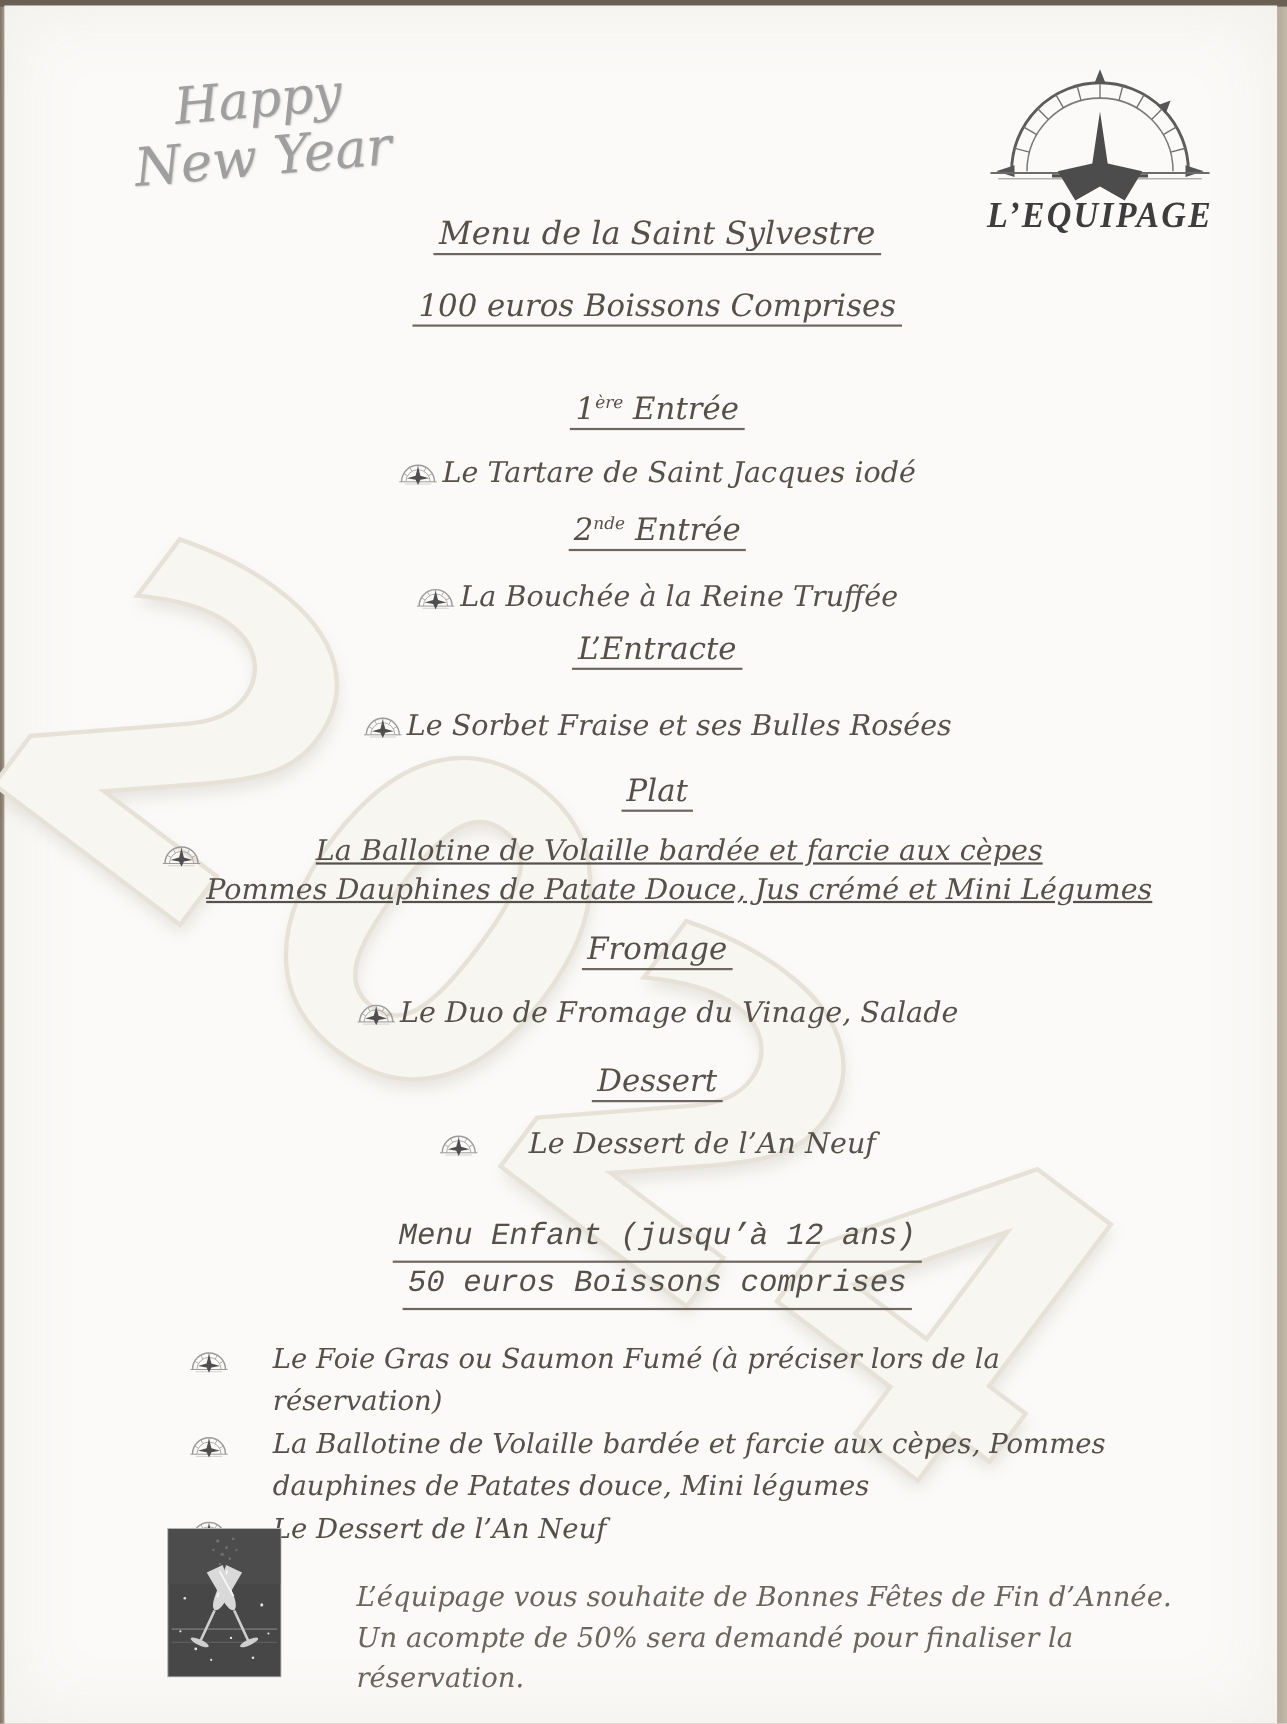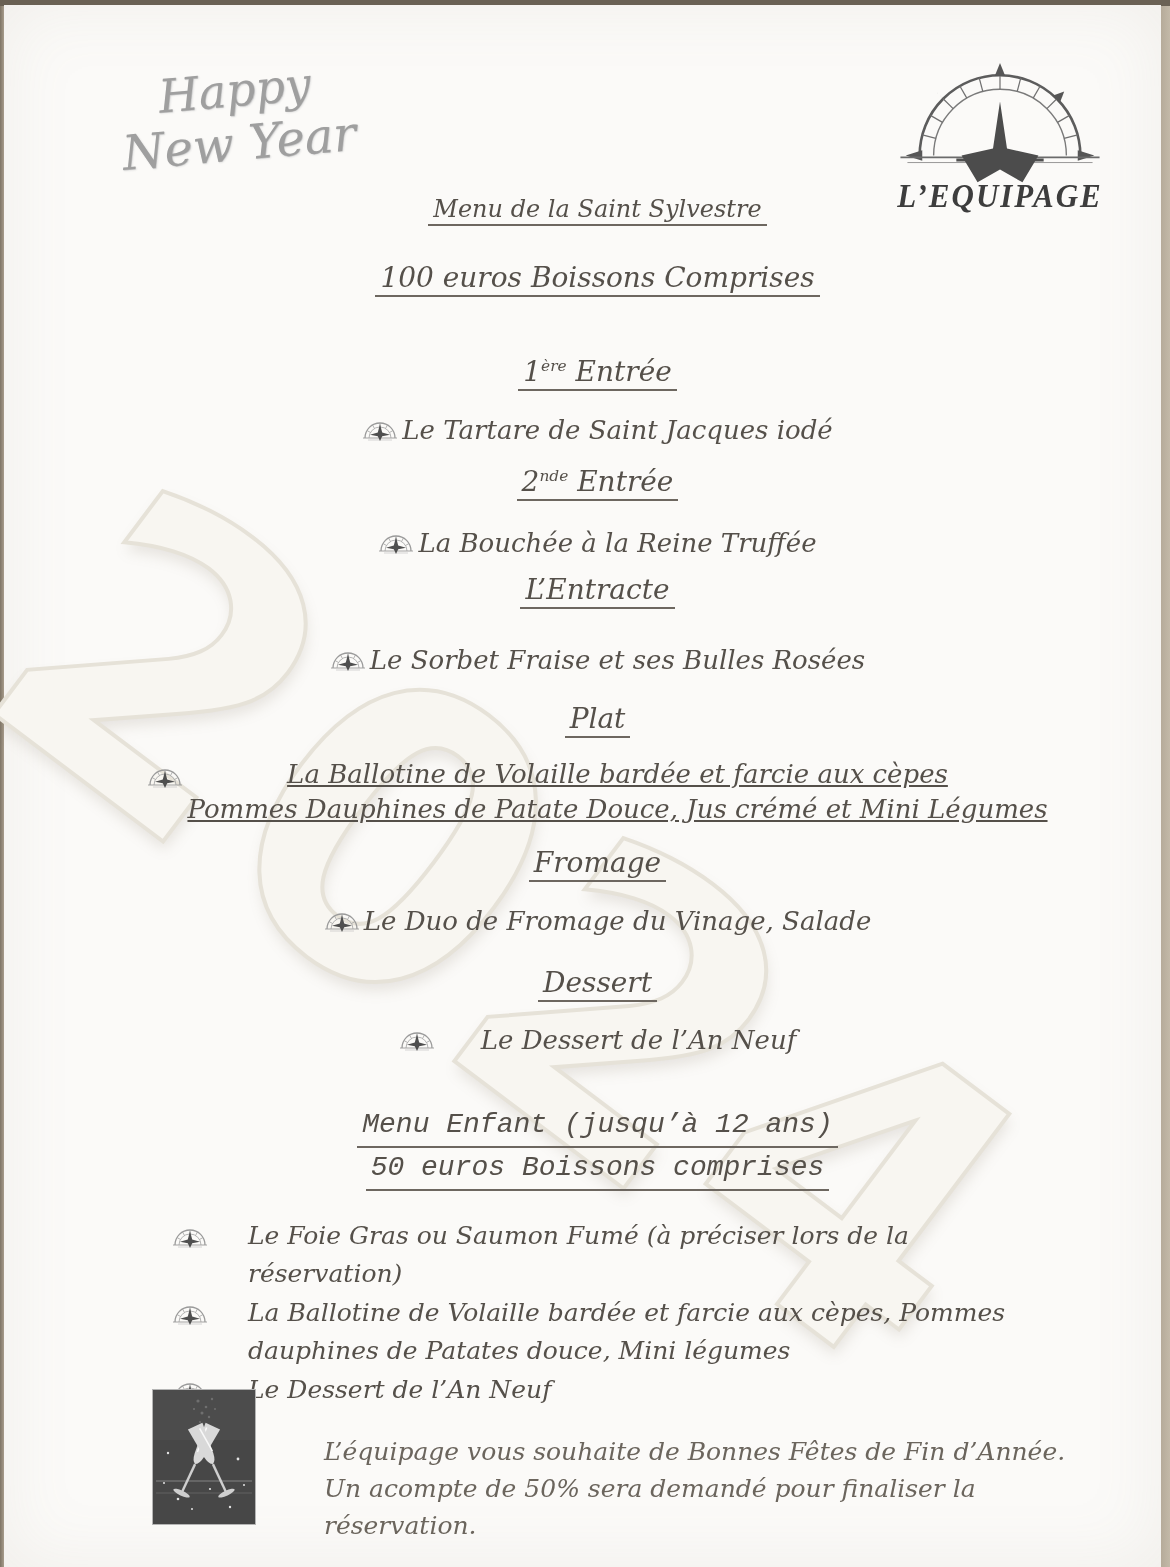--- a/index.html
+++ b/index.html
@@ -41,21 +41,21 @@
   .hny .l2{font-size:48px;}
 
   
   .logo{position:absolute;left:876px;top:58px;width:240px;text-align:center;z-index:2;font-style:italic;}
   .logo svg{display:block;margin:0 auto;}
   .logo-text{
     margin-top:-16px;font-family:"Liberation Serif",serif;font-weight:bold;
     font-size:31px;letter-spacing:2px;color:#3d3d3d;transform:scaleY(1.08);
   }
 
-  .title{font-size:24px;text-align:center;}
+  .title{font-size:29px;text-align:center;}
   .sub{font-size:28px;}
   .heading{font-size:28px;}
   .item{display:flex;justify-content:center;align-items:center;gap:4px;font-size:26px;}
   .item.topalign{align-items:flex-start;text-decoration:underline;}
   .item.topalign .bullet{margin-top:8px;}
   .item.gap-lg{gap:46px;}
   .two-lines{line-height:35px;text-align:center;}
   .bullet{width:36px;height:24px;flex:0 0 auto;}
 
   .child-title{font-size:28px;line-height:40px;font-family:Liberation Mono, monospace;}

